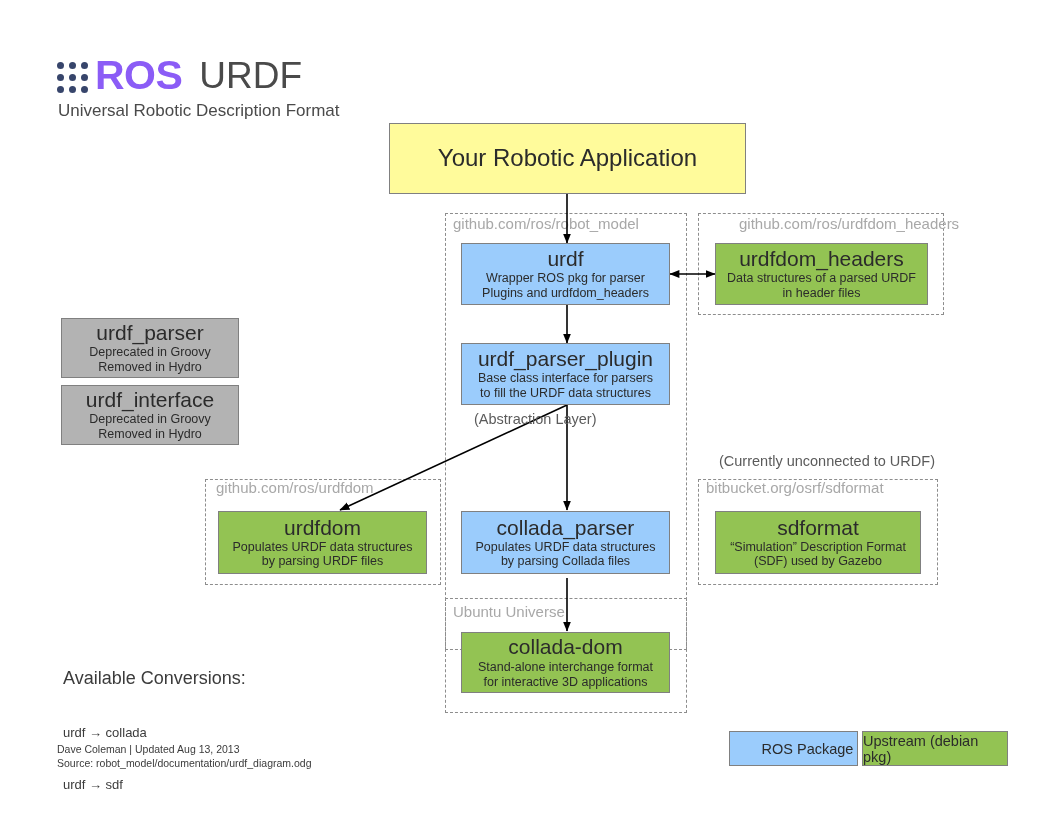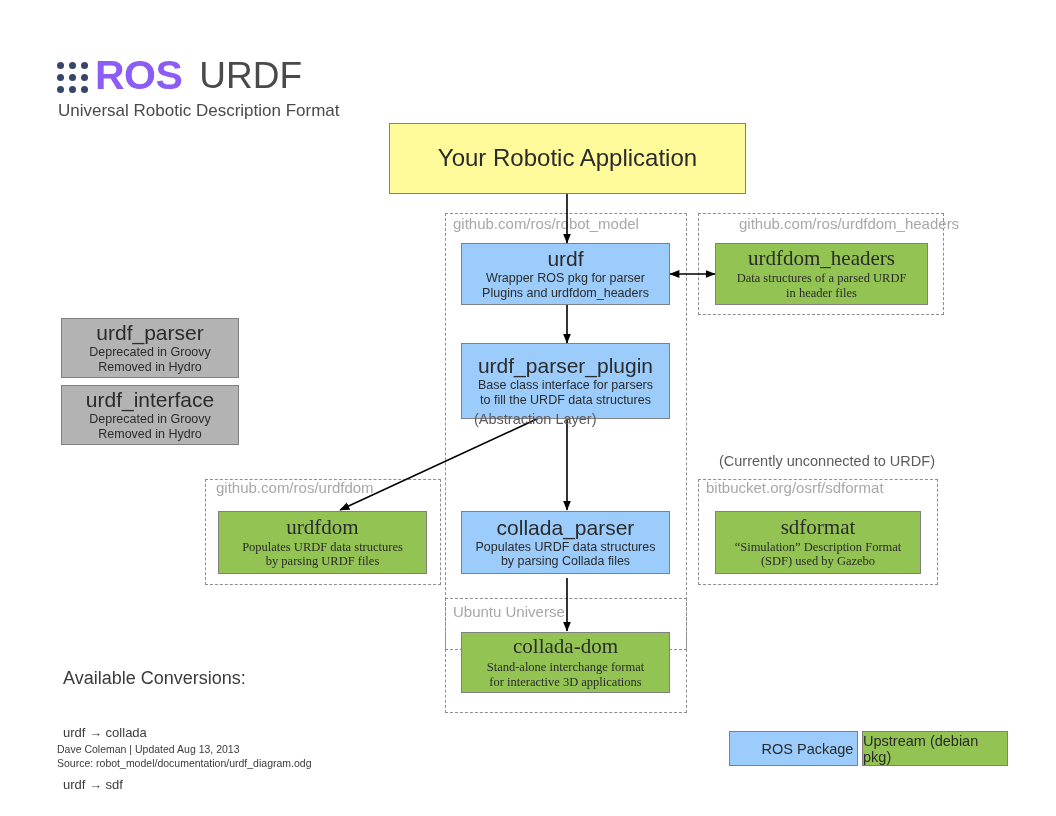--- a/index.html
+++ b/index.html
@@ -79,21 +79,21 @@
     line-height: 1.12;
     color: #2b2b2b;
   }
   .node .desc {
     font-size: 12.5px;
     line-height: 1.18;
     color: #2b2b2b;
   }
   .node.yellow { background: #fffb9b; }
   .node.blue   { background: #9bccfc; }
-  .node.green  { background: #93c353; font-family: Liberation Serif, serif; }
+  .node.green  { background: #93c353; }
   .node.grey   { background: #b3b3b3; }
 
   .node.big .title { font-size: 24px; }
 
   
   .group {
     position: absolute;
     box-sizing: border-box;
     border: 1px dashed #8d8d8d;
     background: transparent;
@@ -241,21 +241,21 @@
     <div class="desc">Deprecated in Groovy</div>
     <div class="desc">Removed in Hydro</div>
   </div>
 
   <div class="node grey" style="left:61px; top:385px; width:178px; height:60px;">
     <div class="title">urdf_interface</div>
     <div class="desc">Deprecated in Groovy</div>
     <div class="desc">Removed in Hydro</div>
   </div>
 
-  <div class="node blue" style="left:461px; top:343px; width:209px; height:76px;">
+  <div class="node blue" style="left:461px; top:343px; width:209px; height:62px;">
     <div class="title">urdf_parser_plugin</div>
     <div class="desc">Base class interface for parsers</div>
     <div class="desc">to fill the URDF data structures</div>
   </div>
 
   <div class="node green" style="left:218px; top:511px; width:209px; height:63px;">
     <div class="title">urdfdom</div>
     <div class="desc">Populates URDF data structures</div>
     <div class="desc">by parsing URDF files</div>
   </div>

